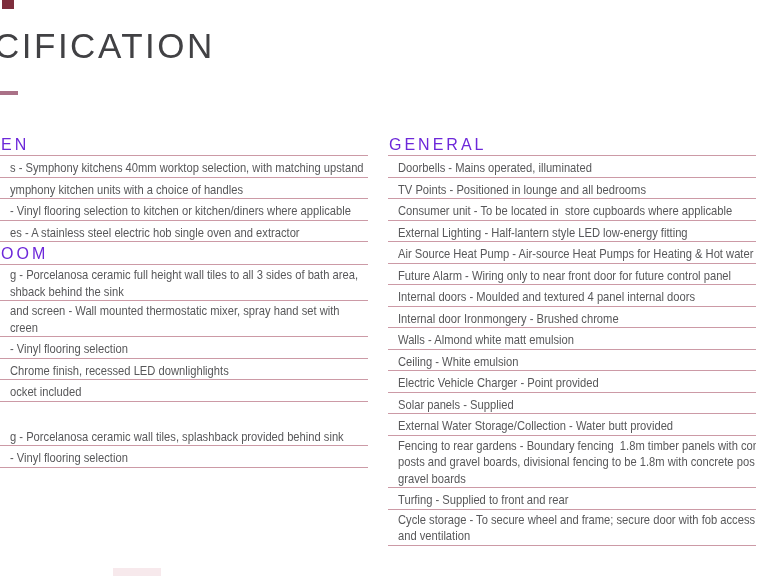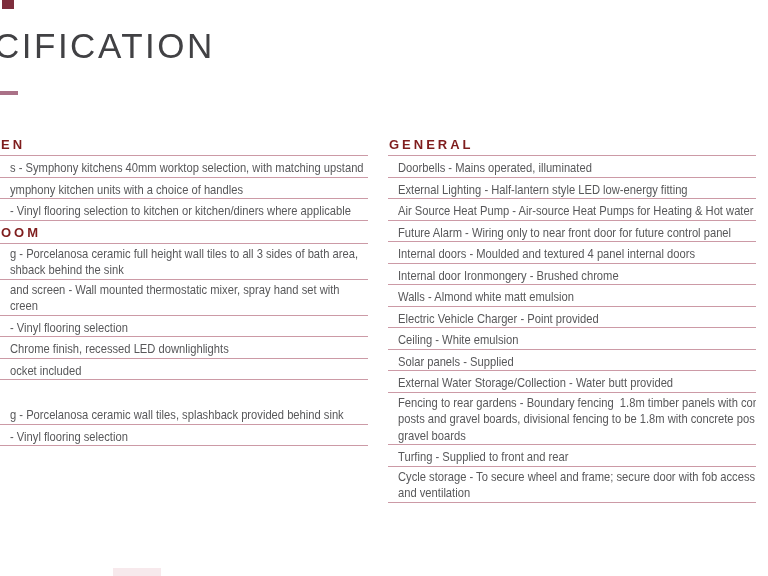--- a/index.html
+++ b/index.html
@@ -11,22 +11,22 @@
   .title {
     position:absolute; left:-6px; top:26px; margin:0;
     font-size:35px; font-weight:400; letter-spacing:2.5px; color:#414144; white-space:pre;
   }
   .title-rule { position:absolute; left:-8px; top:91px; width:26px; height:4px; background:#aa7187; }
   .col { position:absolute; top:137px; }
   .col-left  { left:0px;   width:368px; }
   .col-right { left:388px; width:368px; }
   .section + .section { margin-top:4px; }
   .section-header {
-    font-size:13px; line-height:15px; font-weight:bold; letter-spacing:3px;
-    color:#7f1d1d; padding:0 0 3px 1px; border-bottom:1.5px solid #cc9aa6;
+    font-size:16px; line-height:15px; font-weight:normal; letter-spacing:3px;
+    color:#6d28d9; padding:0 0 3px 1px; border-bottom:1.5px solid #cc9aa6;
     white-space:pre; overflow:hidden;
   }
   .section-header.empty { visibility:hidden; }
   .row {
     border-bottom:1.5px solid #cc9aa6; padding:2px 0 0 10px;
     overflow:hidden; height:auto;
   }
   .row-text {
     display:inline-block; font-size:13px; line-height:16.5px; color:#58585a;
     white-space:pre; transform:scaleX(0.86); transform-origin:0 0;
@@ -39,20 +39,21 @@
 <div class="page">
   <div class="corner-mark"></div>
   <h1 class="title">CIFICATION</h1>
   <div class="title-rule"></div>
   <div class="col col-left">
       <div class="section">
         <div class="section-header">EN</div>
         <div class="row"><span class="row-text">s - Symphony kitchens 40mm worktop selection, with matching upstand</span></div>
         <div class="row"><span class="row-text">ymphony kitchen units with a choice of handles</span></div>
         <div class="row"><span class="row-text">- Vinyl flooring selection to kitchen or kitchen/diners where applicable</span></div>
+        <div class="row"><span class="row-text">es - A stainless steel electric hob single oven and extractor</span></div>
       </div>
       <div class="section">
         <div class="section-header">OOM</div>
         <div class="row"><span class="row-text">g - Porcelanosa ceramic full height wall tiles to all 3 sides of bath area,
 shback behind the sink</span></div>
         <div class="row"><span class="row-text">and screen - Wall mounted thermostatic mixer, spray hand set with
 creen</span></div>
         <div class="row"><span class="row-text">- Vinyl flooring selection</span></div>
         <div class="row"><span class="row-text">Chrome finish, recessed LED downlighlights</span></div>
         <div class="row"><span class="row-text">ocket included</span></div>
@@ -60,28 +61,30 @@
       <div class="section">
         <div class="section-header empty"> </div>
         <div class="row"><span class="row-text">g - Porcelanosa ceramic wall tiles, splashback provided behind sink</span></div>
         <div class="row"><span class="row-text">- Vinyl flooring selection</span></div>
       </div>
     </div>
   <div class="col col-right">
       <div class="section">
         <div class="section-header">GENERAL</div>
         <div class="row"><span class="row-text">Doorbells - Mains operated, illuminated</span></div>
+        <div class="row"><span class="row-text">TV Points - Positioned in lounge and all bedrooms</span></div>
+        <div class="row"><span class="row-text">Consumer unit - To be located in  store cupboards where applicable</span></div>
         <div class="row"><span class="row-text">External Lighting - Half-lantern style LED low-energy fitting</span></div>
         <div class="row"><span class="row-text">Air Source Heat Pump - Air-source Heat Pumps for Heating &amp; Hot water</span></div>
         <div class="row"><span class="row-text">Future Alarm - Wiring only to near front door for future control panel</span></div>
         <div class="row"><span class="row-text">Internal doors - Moulded and textured 4 panel internal doors</span></div>
         <div class="row"><span class="row-text">Internal door Ironmongery - Brushed chrome</span></div>
         <div class="row"><span class="row-text">Walls - Almond white matt emulsion</span></div>
+        <div class="row"><span class="row-text">Ceiling - White emulsion</span></div>
         <div class="row"><span class="row-text">Electric Vehicle Charger - Point provided</span></div>
-        <div class="row"><span class="row-text">Ceiling - White emulsion</span></div>
         <div class="row"><span class="row-text">Solar panels - Supplied</span></div>
         <div class="row"><span class="row-text">External Water Storage/Collection - Water butt provided</span></div>
         <div class="row"><span class="row-text">Fencing to rear gardens - Boundary fencing  1.8m timber panels with con
 posts and gravel boards, divisional fencing to be 1.8m with concrete pos
 gravel boards</span></div>
         <div class="row"><span class="row-text">Turfing - Supplied to front and rear</span></div>
         <div class="row"><span class="row-text">Cycle storage - To secure wheel and frame; secure door with fob access
 and ventilation</span></div>
       </div>
     </div>

